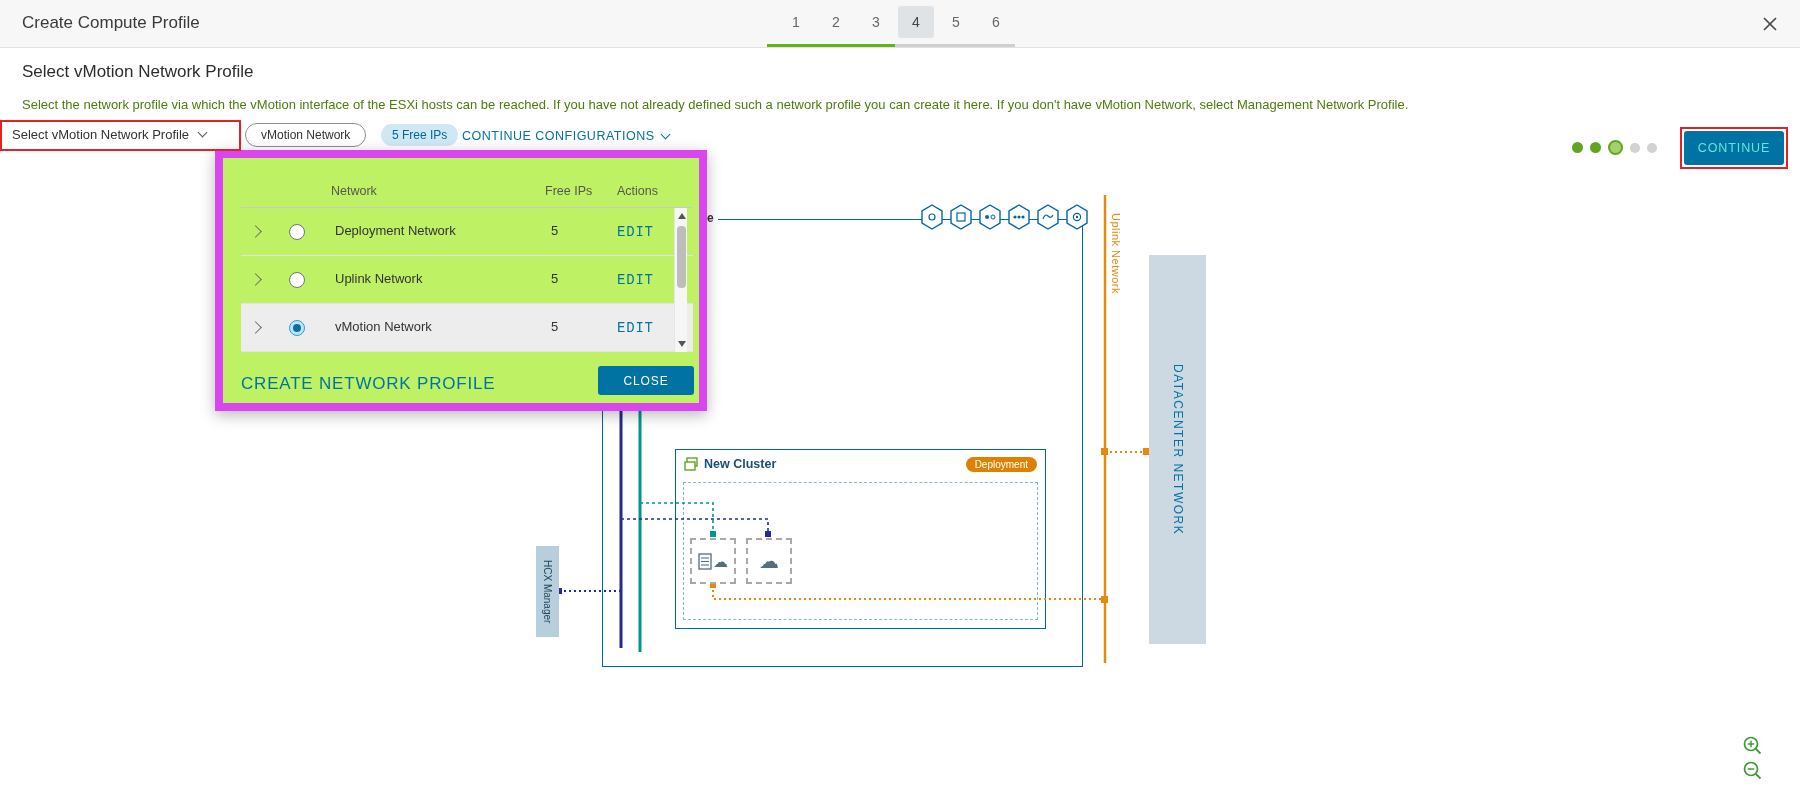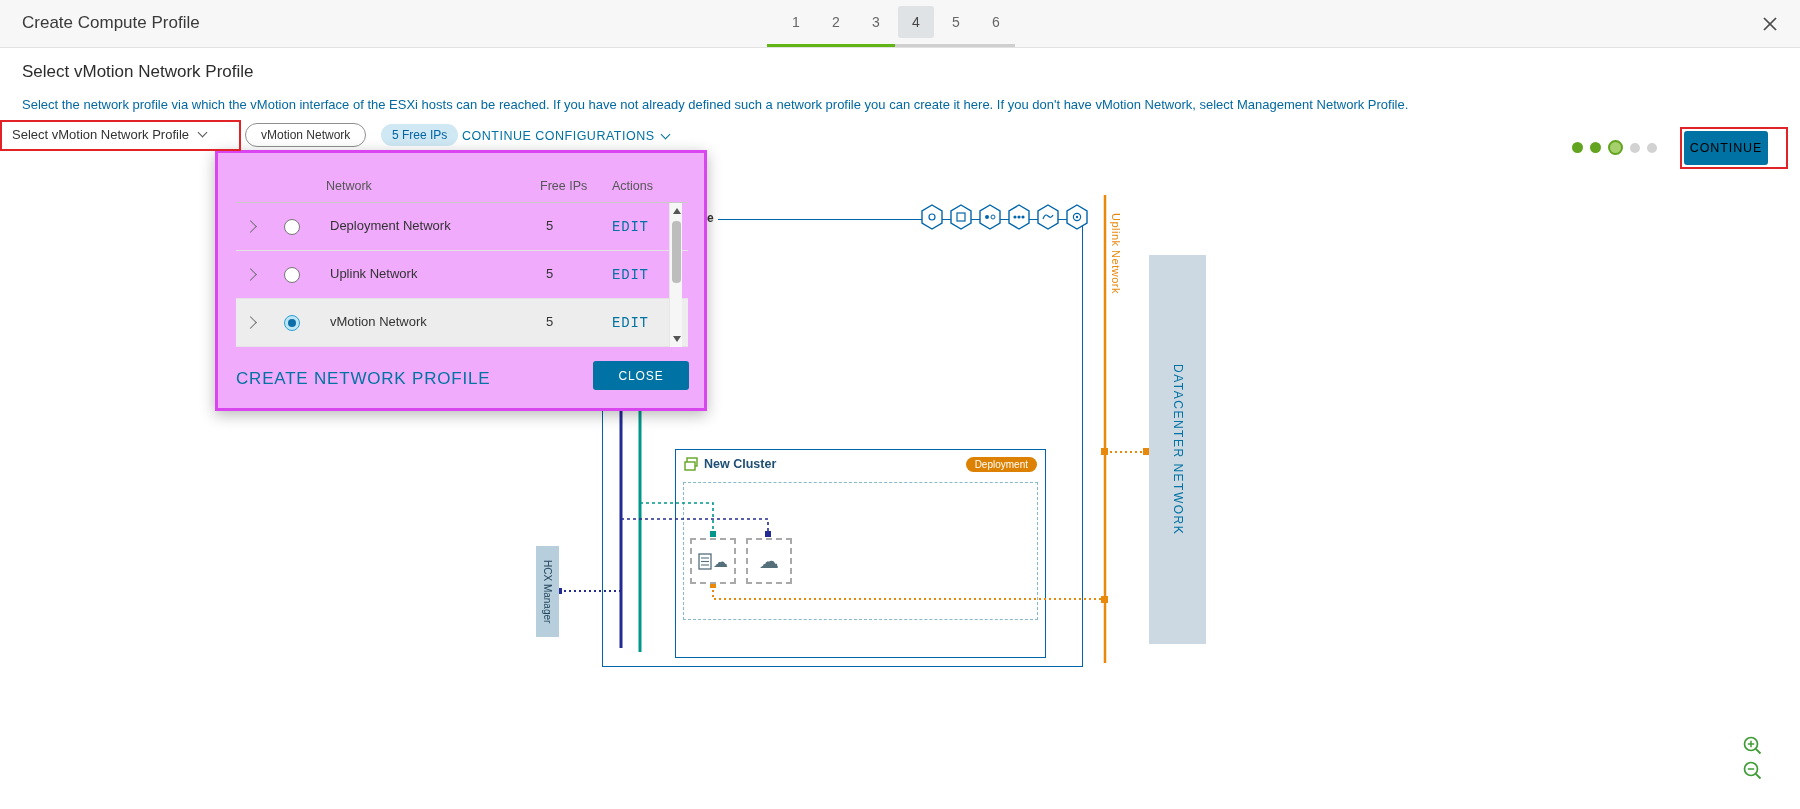--- a/index.html
+++ b/index.html
@@ -12,40 +12,40 @@
   .header { position:absolute; top:0; left:0; width:100%; height:48px; background:#f7f7f7; border-bottom:1px solid #e2e2e2; z-index:30; }
   .header-title { position:absolute; left:22px; top:13px; font-size:17px; color:#3a3a3a; }
   .steps { position:absolute; left:778px; top:0; height:44px; display:flex; align-items:center; z-index:31; }
   .step { width:36px; margin-right:4px; text-align:center; font-size:14px; color:#666; padding:8px 0; border-radius:3px; cursor:pointer; }
   .step.active { background:#e0e3e5; color:#444; }
   .prog-green { position:absolute; left:767px; top:44px; width:128px; height:3px; background:#60b515; }
   .prog-gray  { position:absolute; left:895px; top:44px; width:120px; height:3px; background:#cfcfcf; }
   .close-btn { position:absolute; right:20px; top:14px; width:20px; height:20px; cursor:pointer; }
   
   .page-heading { position:absolute; left:22px; top:62px; font-size:17px; color:#2d2d2d; }
-  .page-desc { position:absolute; left:22px; top:97px; font-size:13px; color:#0369a1; width:1520px; }
+  .page-desc { position:absolute; left:22px; top:97px; font-size:13px; color:#4d7c0f; width:1520px; }
   
   .select-control { position:absolute; left:12px; top:127px; font-size:13px; color:#333; cursor:pointer; z-index:21; display:flex; align-items:center; gap:10px; }
   .chev { width:7px; height:7px; border-right:1.6px solid #555; border-bottom:1.6px solid #555; transform:rotate(45deg); display:inline-block; margin-top:-4px; }
   .chev.blue { border-color:#0072a3; }
   .pill { position:absolute; left:245px; top:123px; padding:4px 15px; border:1px solid #8f8f8f; border-radius:13px; font-size:12px; color:#333; background:#fff; cursor:pointer; }
   .badge-freeips { position:absolute; left:381px; top:124px; padding:4px 11px; border-radius:12px; background:#cfe8f3; color:#0065a5; font-size:12px; cursor:default; }
   .advanced-link { position:absolute; left:462px; top:129px; font-size:12.5px; letter-spacing:.5px; color:#0072a3; cursor:pointer; display:flex; align-items:center; gap:7px; }
   .dots { position:absolute; left:1572px; top:140px; display:flex; align-items:center; gap:7px; z-index:5; }
   .dot { border-radius:50%; }
   .dot.done { width:11px; height:11px; background:#62a420; }
   .dot.current { width:15px; height:15px; background:#a6d06b; border:2px solid #62a420; }
   .dot.todo { width:10px; height:10px; background:#d2d2d2; }
-  .continue-btn { position:absolute; left:1684px; top:131px; width:84px; height:34px; background:#0072a3; color:#000000; font-size:12.5px; letter-spacing:.9px; border:none; border-radius:3px; cursor:pointer; font-family:"Liberation Sans",sans-serif; }
+  .continue-btn { position:absolute; left:1684px; top:131px; width:100px; height:34px; background:#0072a3; color:#5eead4; font-size:12.5px; letter-spacing:.9px; border:none; border-radius:3px; cursor:pointer; font-family:"Liberation Sans",sans-serif; }
   
   .annot { position:absolute; border:2px solid #e12227; pointer-events:none; z-index:22; }
   .annot-select { left:0; top:120px; width:241px; height:31px; }
   .annot-continue { left:1680px; top:127px; width:108px; height:42px; }
   
-  .panel { position:absolute; left:215px; top:150px; width:492px; height:261px; background:#f0abfc; border:3px solid #d946ef; box-shadow:0 4px 14px rgba(0,0,0,.28); z-index:10; }
+  .panel { position:absolute; left:215px; top:150px; width:492px; height:261px; background:#bef264; border:8px solid #d946ef; box-shadow:0 4px 14px rgba(0,0,0,.28); z-index:10; }
   .tbl { position:absolute; left:18px; top:17px; width:452px; height:177px; font-size:13px; }
   .tbl-head { position:relative; height:33px; border-bottom:1px solid #c9c9c9; color:#565656; font-size:12.5px; }
   .tbl-head span { position:absolute; top:9px; }
   .th-network { left:90px; } .th-freeips { left:304px; } .th-actions { left:376px; }
   .row { position:relative; height:48px; border-bottom:1px solid #e3e3e3; }
   .row.selected { background:#ededed; }
   .row-chev { position:absolute; left:10px; top:14px; width:9px; height:9px; border-right:1.8px solid #707070; border-bottom:1.8px solid #707070; transform:rotate(-45deg); cursor:pointer; margin-top:5px; }
   .radio { position:absolute; left:48px; top:16px; width:16px; height:16px; border-radius:50%; border:1px solid #767676; background:#fff; cursor:pointer; }
   .radio.checked { border:1px solid #2aa0d4; background:#bfe5f5; }
   .radio.checked::after { content:""; position:absolute; left:3px; top:3px; width:8px; height:8px; border-radius:50%; background:#0b6ea8; }
@@ -58,21 +58,21 @@
   .scroll-down { bottom:5px; border-top:6px solid #555; }
   .scroll-thumb { position:absolute; left:2px; top:18px; width:9px; height:62px; background:#bdbdbd; border-radius:4px; cursor:pointer; }
   .create-link { position:absolute; left:18px; top:216px; font-size:17px; letter-spacing:.8px; color:#0072a3; cursor:pointer; }
   .close-panel-btn { position:absolute; left:375px; top:208px; width:96px; height:29px; background:#0072a3; color:#fff; border:none; border-radius:3px; font-size:12px; letter-spacing:.9px; cursor:pointer; font-family:"Liberation Sans",sans-serif; }
   
   .diagram-lines { position:absolute; left:0; top:0; z-index:4; pointer-events:none; }
   .site-box { position:absolute; left:602px; top:219px; width:481px; height:448px; border:1.5px solid #0065ab; z-index:2; }
   .partial-label { position:absolute; left:703px; top:211px; background:#fff; padding:0 4px; font-size:12px; font-weight:bold; color:#333; z-index:5; }
   .hexrow { position:absolute; left:920px; top:204px; display:flex; gap:5px; z-index:5; }
   .dc-box { position:absolute; left:675px; top:245px; width:371px; height:183px; border:1.5px solid #0065ab; background:transparent; z-index:2; }
-  .cl-box { position:absolute; left:675px; top:449px; width:371px; height:209px; border:1.5px solid #0065ab; background:transparent; z-index:2;text-align:center; }
+  .cl-box { position:absolute; left:675px; top:449px; width:371px; height:180px; border:1.5px solid #0065ab; background:transparent; z-index:2;text-align:center; }
   .box-label { position:absolute; left:8px; top:7px; display:flex; align-items:center; gap:6px; font-size:12.5px; font-weight:bold; color:#1e4f74; }
   .badge-service { position:absolute; right:8px; top:7px; background:#0072a3; color:#fff; font-size:10px; padding:2px 9px; border-radius:10px; }
   .badge-deploy { position:absolute; right:8px; top:7px; background:#dd8103; color:#fff; font-size:10px; padding:2px 9px; border-radius:10px; }
   .inner-zone { position:absolute; left:683px; top:482px; width:355px; height:138px; border:1px dashed #86b9cb; z-index:3; }
   .svc-sq { position:absolute; top:538px; width:46px; height:46px; border:2px dashed #a9a9a9; background:#fff; display:flex; align-items:center; justify-content:center; z-index:5; }
   .svc-sq.one { left:690px; } .svc-sq.two { left:746px; }
   .cloud-glyph { font-size:15px; color:#546e7a; line-height:1; }
   .hcx-box { position:absolute; left:536px; top:546px; width:23px; height:91px; background:#b7cedd; display:flex; align-items:center; justify-content:center; z-index:5; }
   .hcx-box span { writing-mode:vertical-rl; font-size:10px; color:#23475f; }
   .uplink-label { position:absolute; left:1110px; top:213px; writing-mode:vertical-rl; font-size:11px; color:#e8890c; letter-spacing:.5px; z-index:5; }

